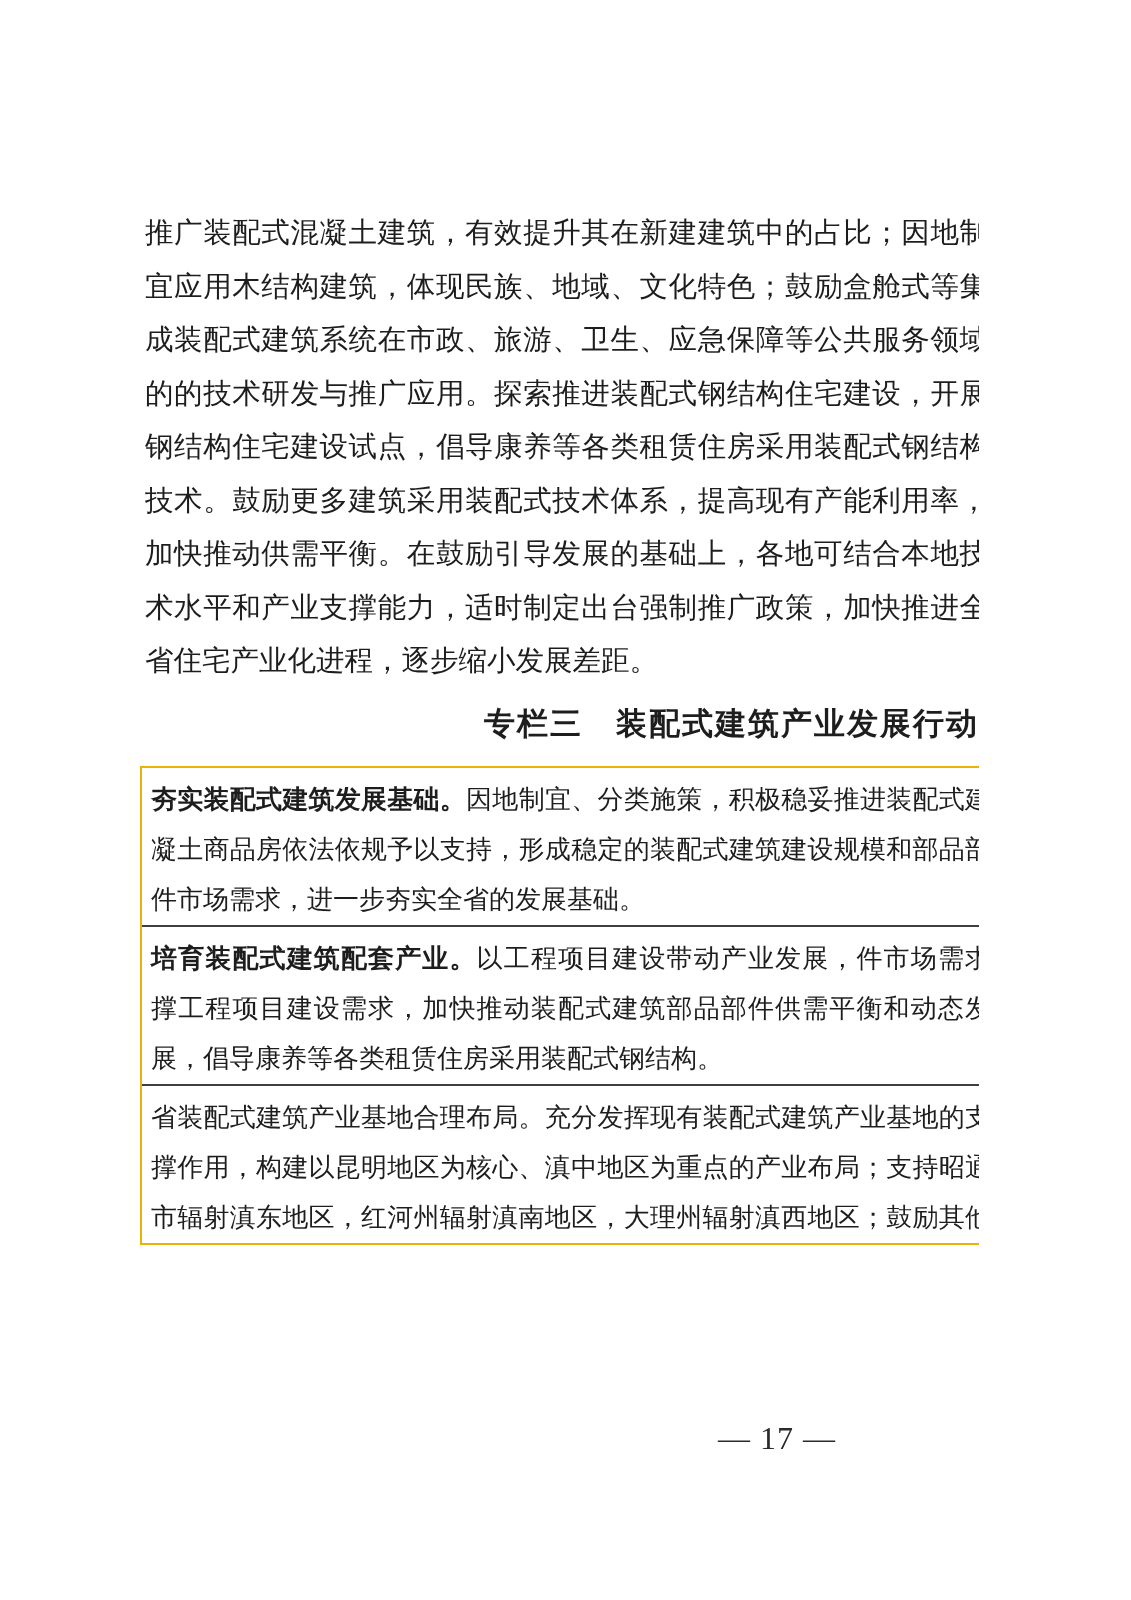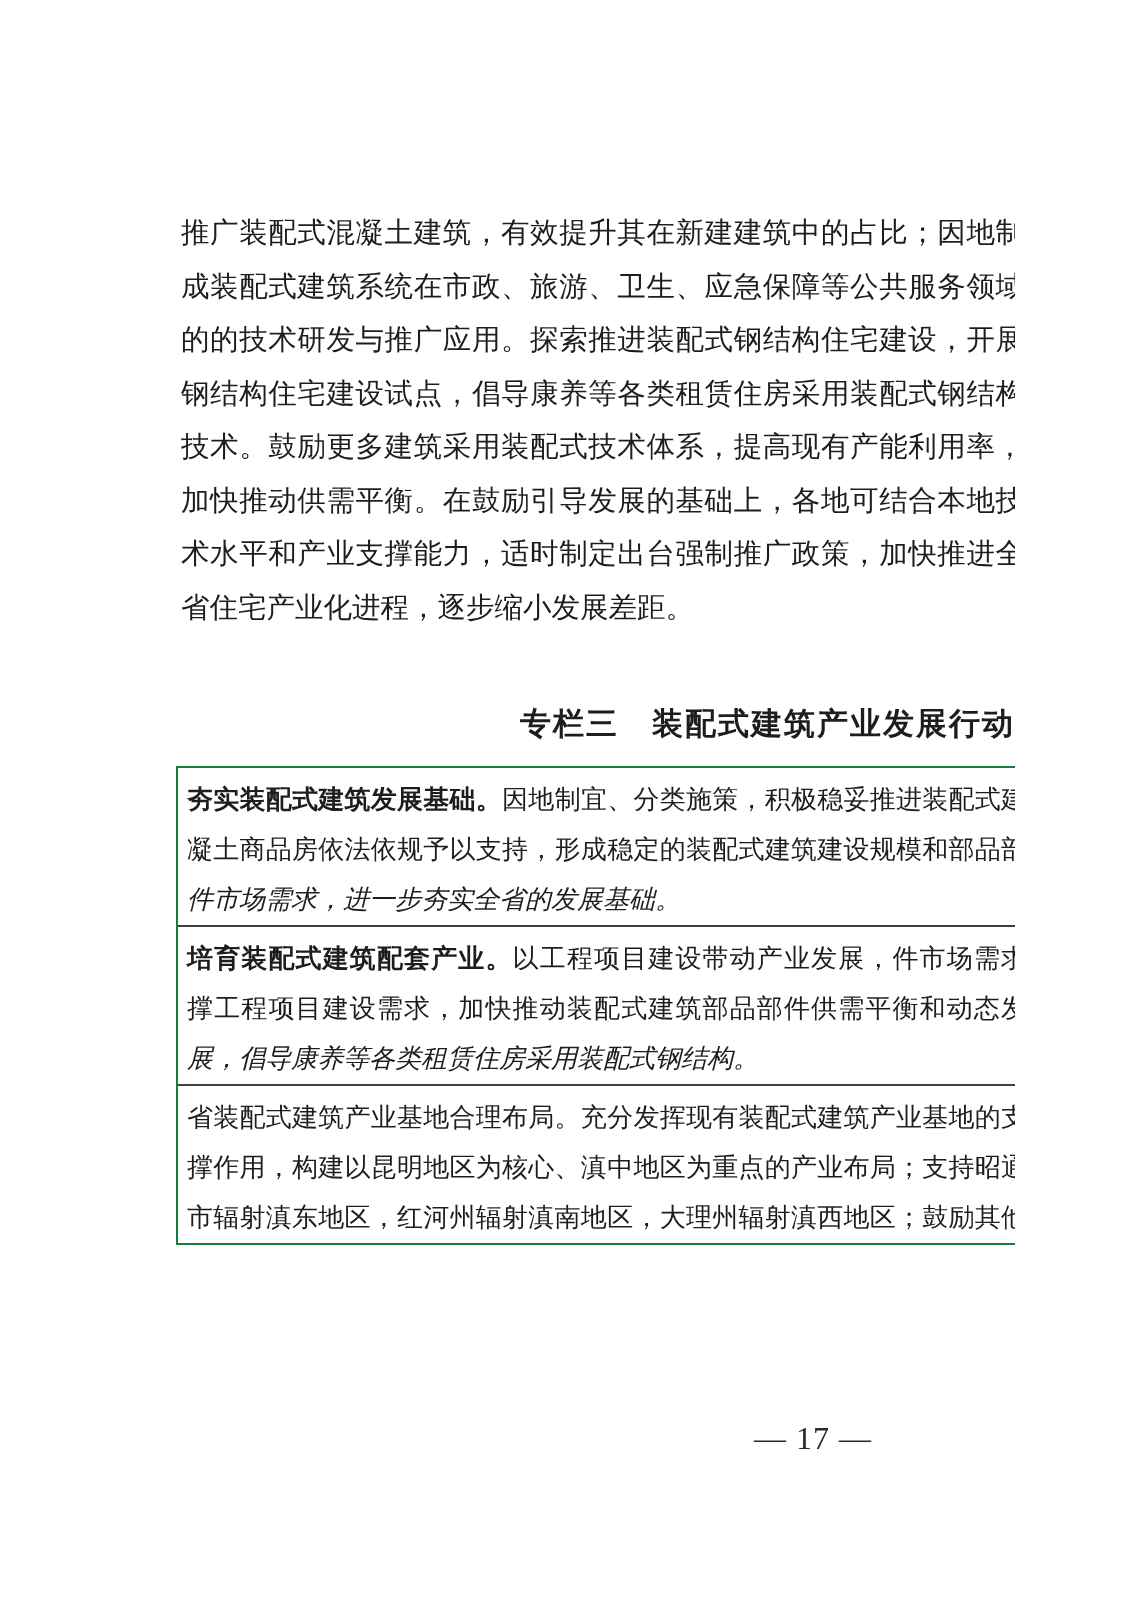--- a/index.html
+++ b/index.html
@@ -4,21 +4,20 @@
 <style>
   html, body { margin: 0; padding: 0; background: #ffffff; }
   .page {
     position: relative;
     width: 979px;
     height: 1600px;
     background: #ffffff;
     font-family: "Liberation Serif", "DejaVu Serif", serif;
     color: #1d1d1d;
     overflow: hidden;
-    margin-left: 36px;
   }
   .main-paragraph {
     position: absolute;
     left: 145px;
     top: 206px;
     width: 843px;
     font-size: 28.5px;
   }
   .p-line {
     line-height: 53.5px;
@@ -40,59 +39,59 @@
     text-align: right;
     font-size: 31px;
     font-weight: bold;
     letter-spacing: 2px;
   }
   .feature-box {
     position: absolute;
     left: 140px;
     top: 766px;
     width: 858px;
-    border: 2px solid #15803d;
+    border: 2px solid #eab308;
     box-sizing: content-box;
   }
   .box-section {
     padding: 7px 9px 0 9px;
     font-size: 26px;
   }
   .box-section + .box-section {
     border-top: 2px solid #3f3f3f;
   }
   .b-line {
     line-height: 50px;
     text-align: justify;
     text-align-last: justify;
   }
   .b-line.last {
     text-align: center;
     text-align-last: left;
-    font-style: italic;
   }
   .lead {
     font-weight: bold;
   }
   .page-number {
     position: absolute;
     top: 1420px;
     right: 143px;
     font-size: 32px;
     letter-spacing: 1px;
     color: #2a2a2a;
   }
 </style>
 </head>
 <body>
 
 <div class="page">
 
   <div class="main-paragraph">
     <div class="p-line">推广装配式混凝土建筑，有效提升其在新建建筑中的占比；因地制</div>
+    <div class="p-line">宜应用木结构建筑，体现民族、地域、文化特色；鼓励盒舱式等集</div>
     <div class="p-line">成装配式建筑系统在市政、旅游、卫生、应急保障等公共服务领域</div>
     <div class="p-line">的的技术研发与推广应用。探索推进装配式钢结构住宅建设，开展</div>
     <div class="p-line">钢结构住宅建设试点，倡导康养等各类租赁住房采用装配式钢结构</div>
     <div class="p-line">技术。鼓励更多建筑采用装配式技术体系，提高现有产能利用率，</div>
     <div class="p-line">加快推动供需平衡。在鼓励引导发展的基础上，各地可结合本地技</div>
     <div class="p-line">术水平和产业支撑能力，适时制定出台强制推广政策，加快推进全</div>
     <div class="p-line last">省住宅产业化进程，逐步缩小发展差距。</div>
   </div>
 
   <h2 class="box-title">专栏三　装配式建筑产业发展行动</h2>

